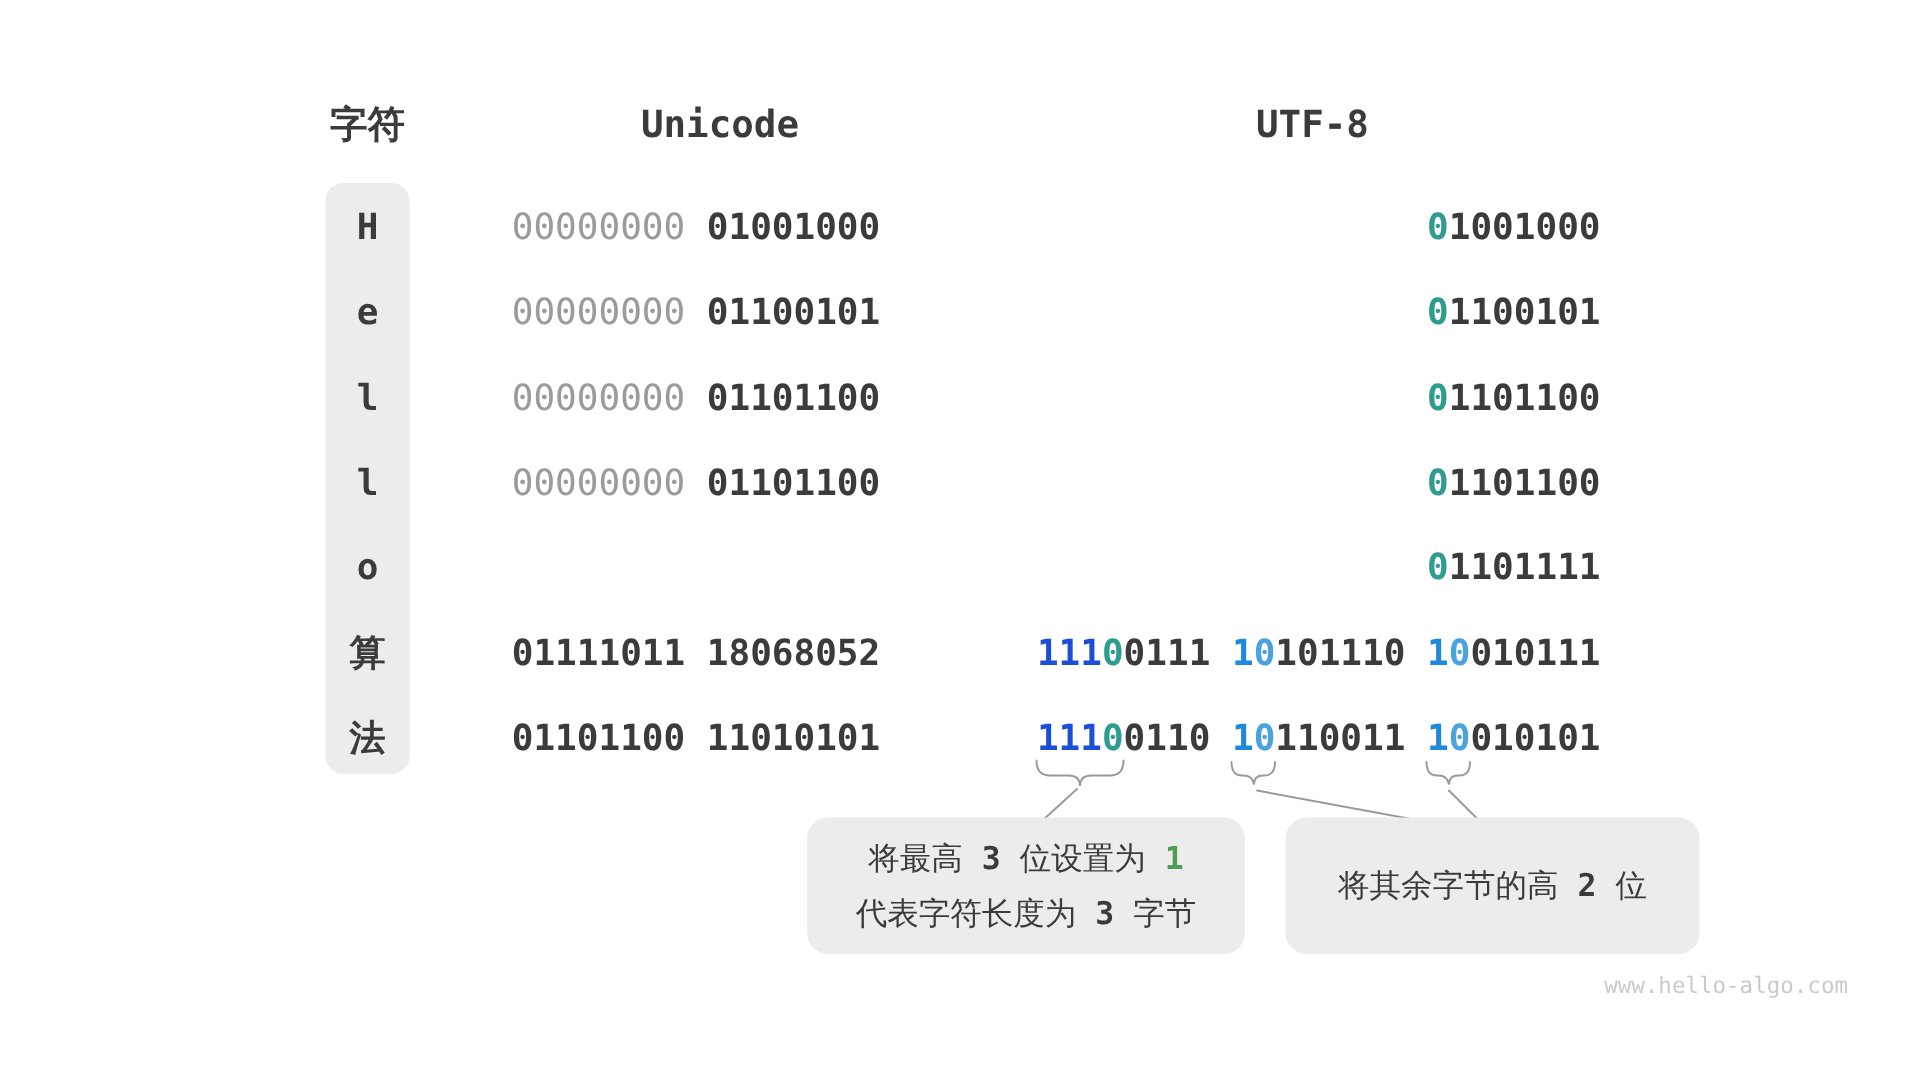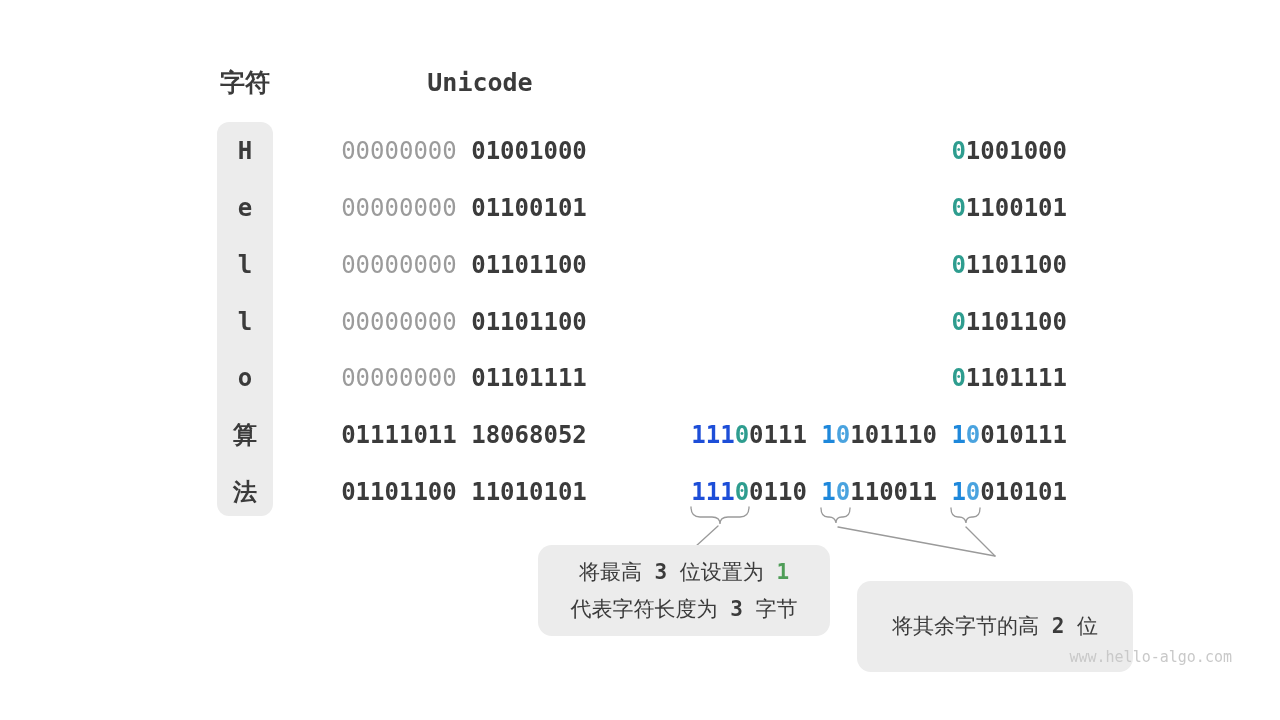--- a/index.html
+++ b/index.html
@@ -41,21 +41,21 @@
   .seg-tl{color:#2E9D8F;font-weight:700;}
   .seg-b1{color:#1E88DB;font-weight:700;}
   .seg-b2{color:#4AA3DF;font-weight:700;}
   
   .callout{
     position:absolute;top:545px;height:91px;background:#ECECEC;border-radius:14px;
     display:flex;flex-direction:column;justify-content:center;align-items:center;
     font-size:21px;color:#3B3B3B;
   }
   .callout-left{left:538px;width:292px;}
-  .callout-right{left:857px;width:276px;margin-top:36px;}
+  .callout-right{left:857px;width:276px;}
   .callout .cline{line-height:37px;white-space:pre;text-align:center;}
   .cseg-t{color:#3B3B3B;}
   .cseg-n{font-family:"DejaVu Sans Mono",monospace;color:#3B3B3B;font-weight:700;}
   .cseg-g{font-family:"DejaVu Sans Mono",monospace;color:#4E9D57;font-weight:700;}
   .cseg-b1{font-family:"DejaVu Sans Mono",monospace;color:#1E88DB;font-weight:700;}
   .cseg-b2{font-family:"DejaVu Sans Mono",monospace;color:#4AA3DF;font-weight:700;}
   
   .overlay{position:absolute;left:0;top:0;pointer-events:none;}
   
   .watermark{
@@ -63,20 +63,21 @@
     font-family:"DejaVu Sans Mono",monospace;font-size:15px;color:#C9C9C9;
   }
 </style>
 </head>
 <body>
 
 <div class="canvas">
 
   <div class="hdr hdr-unicode">Unicode</div>
   <div class="hdr hdr-char">字符</div>
+  <div class="hdr hdr-utf8">UTF-8</div>
 
   <div class="char-col"></div>
 
   <div id="rows">
       <div class="row" style="top: 123px;">
         <div class="char-cell">H</div>
         <div class="uni-cell"><span class="seg-gray">00000000</span><span class="seg-d"> </span><span class="seg-d">01001000</span></div>
         <div class="utf-cell"><span class="seg-tl">0</span><span class="seg-d">1001000</span></div>
       </div>
       <div class="row" style="top: 179.85px;">
@@ -89,21 +90,20 @@
         <div class="uni-cell"><span class="seg-gray">00000000</span><span class="seg-d"> </span><span class="seg-d">01101100</span></div>
         <div class="utf-cell"><span class="seg-tl">0</span><span class="seg-d">1101100</span></div>
       </div>
       <div class="row" style="top: 293.55px;">
         <div class="char-cell">l</div>
         <div class="uni-cell"><span class="seg-gray">00000000</span><span class="seg-d"> </span><span class="seg-d">01101100</span></div>
         <div class="utf-cell"><span class="seg-tl">0</span><span class="seg-d">1101100</span></div>
       </div>
       <div class="row" style="top: 350.4px;">
         <div class="char-cell">o</div>
-        <div class="uni-cell"><span class="seg-gray">00000000</span><span class="seg-d"> </span><span class="seg-d">01101111</span></div>
         <div class="utf-cell"><span class="seg-tl">0</span><span class="seg-d">1101111</span></div>
       </div>
       <div class="row" style="top: 407.25px;">
         <div class="char-cell">算</div>
         <div class="uni-cell"><span class="seg-d">01111011 18068052</span></div>
         <div class="utf-cell"><span class="seg-g">111</span><span class="seg-tl">0</span><span class="seg-d">0111 </span><span class="seg-b1">1</span><span class="seg-b2">0</span><span class="seg-d">101110 </span><span class="seg-b1">1</span><span class="seg-b2">0</span><span class="seg-d">010111</span></div>
       </div>
       <div class="row" style="top: 464.1px;">
         <div class="char-cell">法</div>
         <div class="uni-cell"><span class="seg-d">01101100 11010101</span></div>

